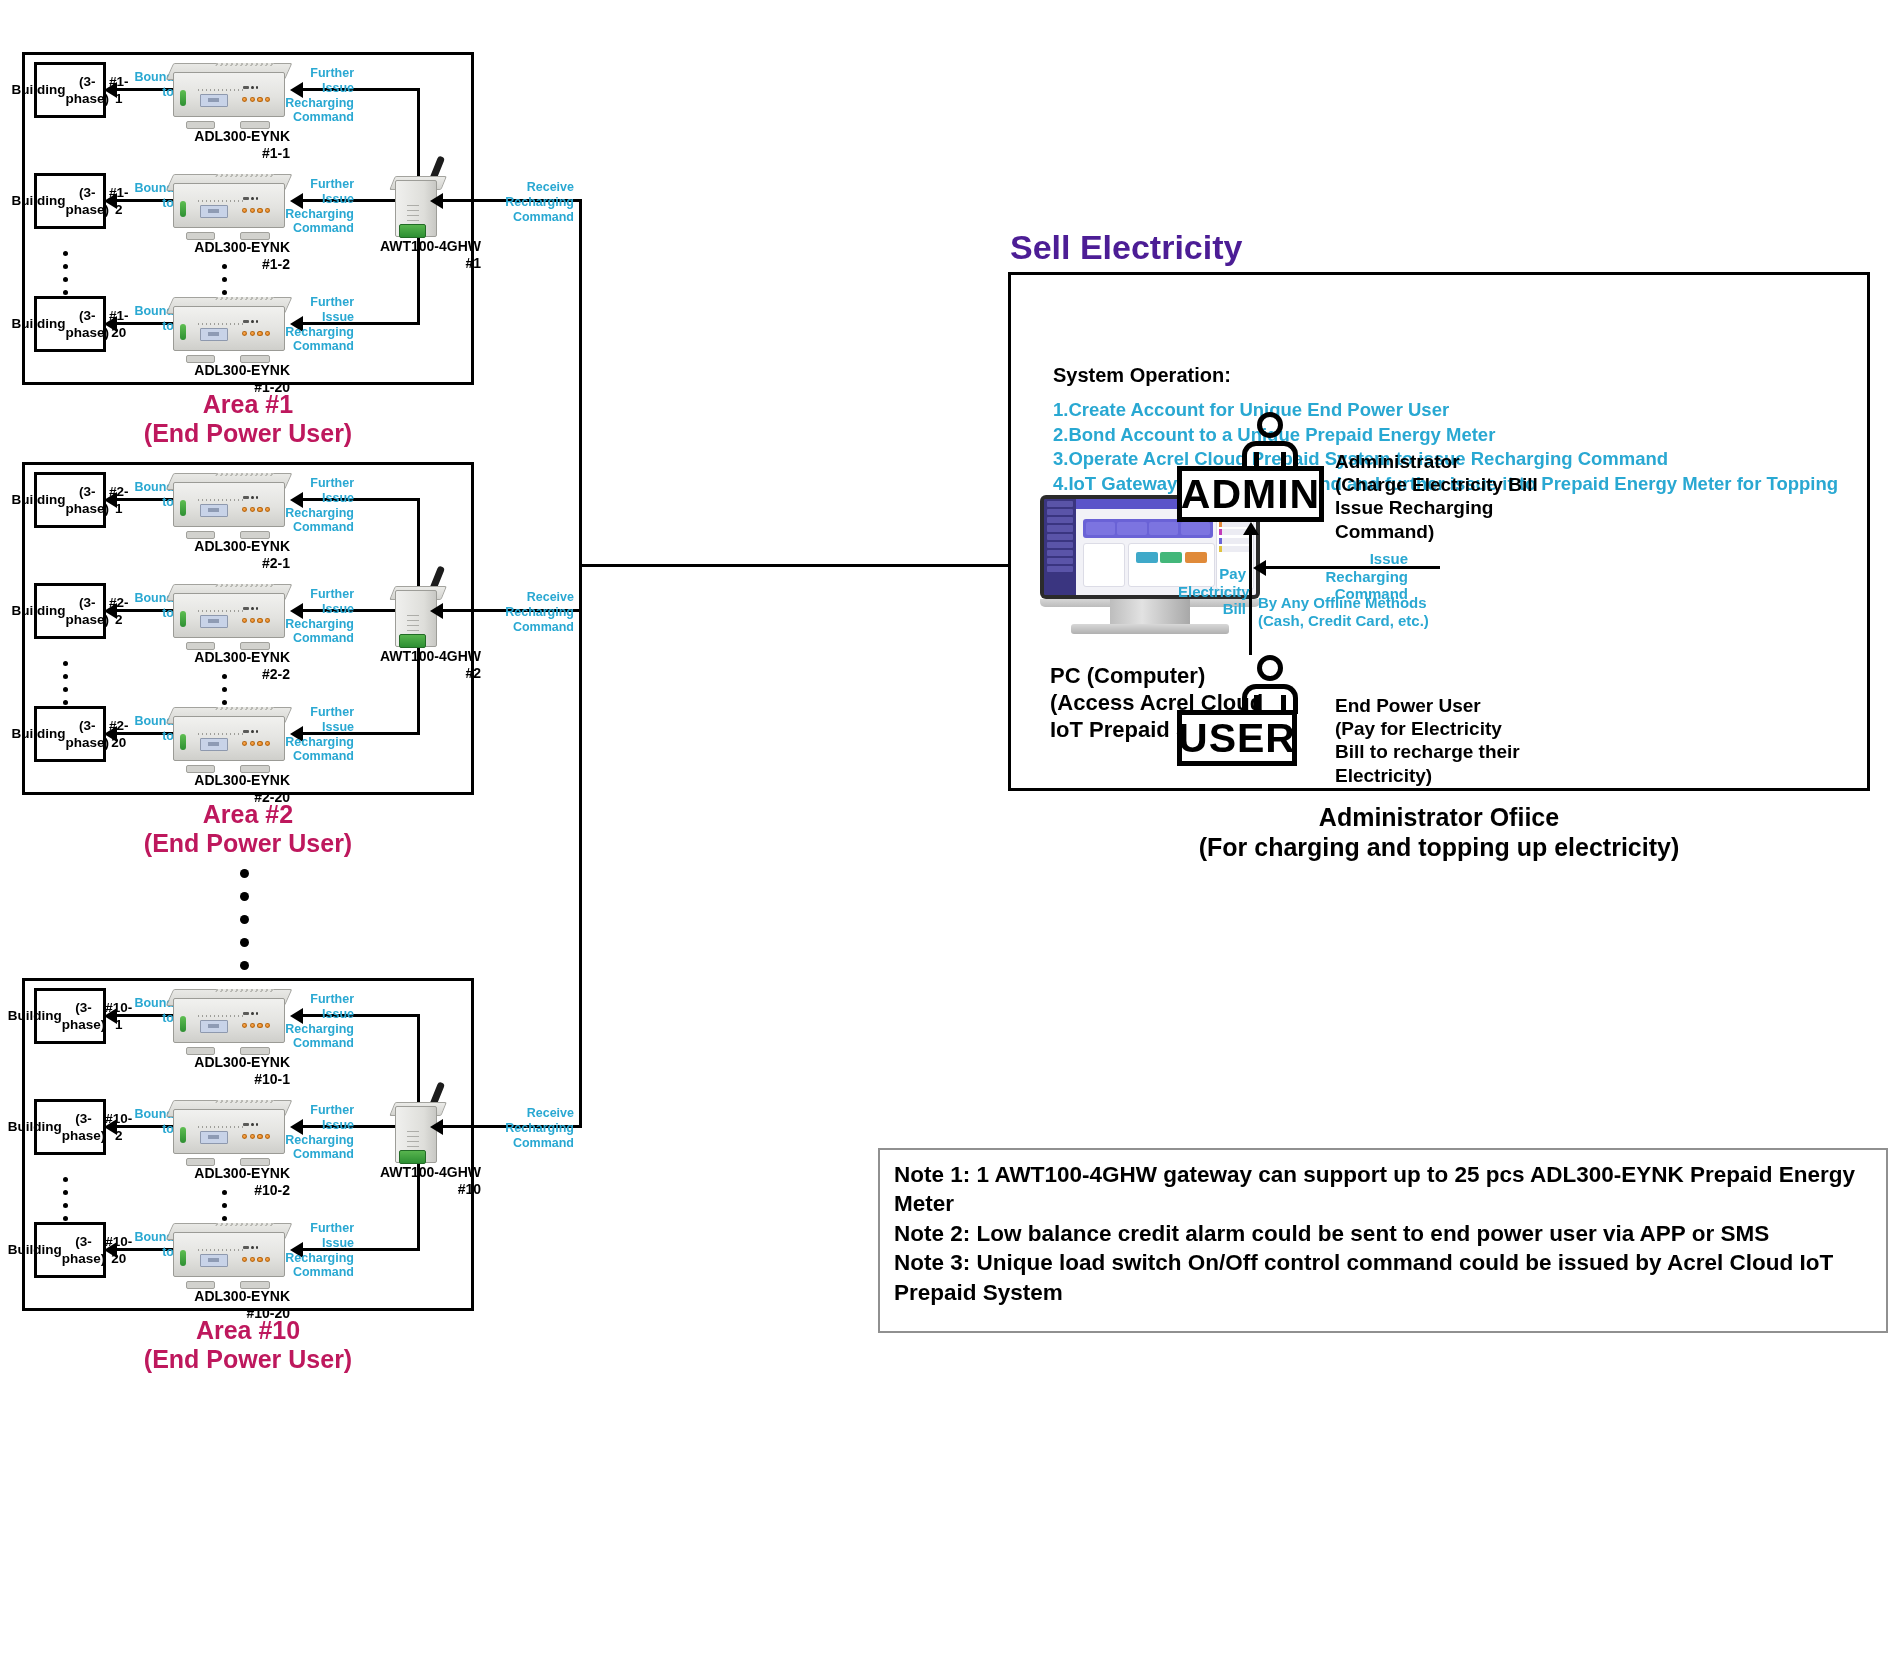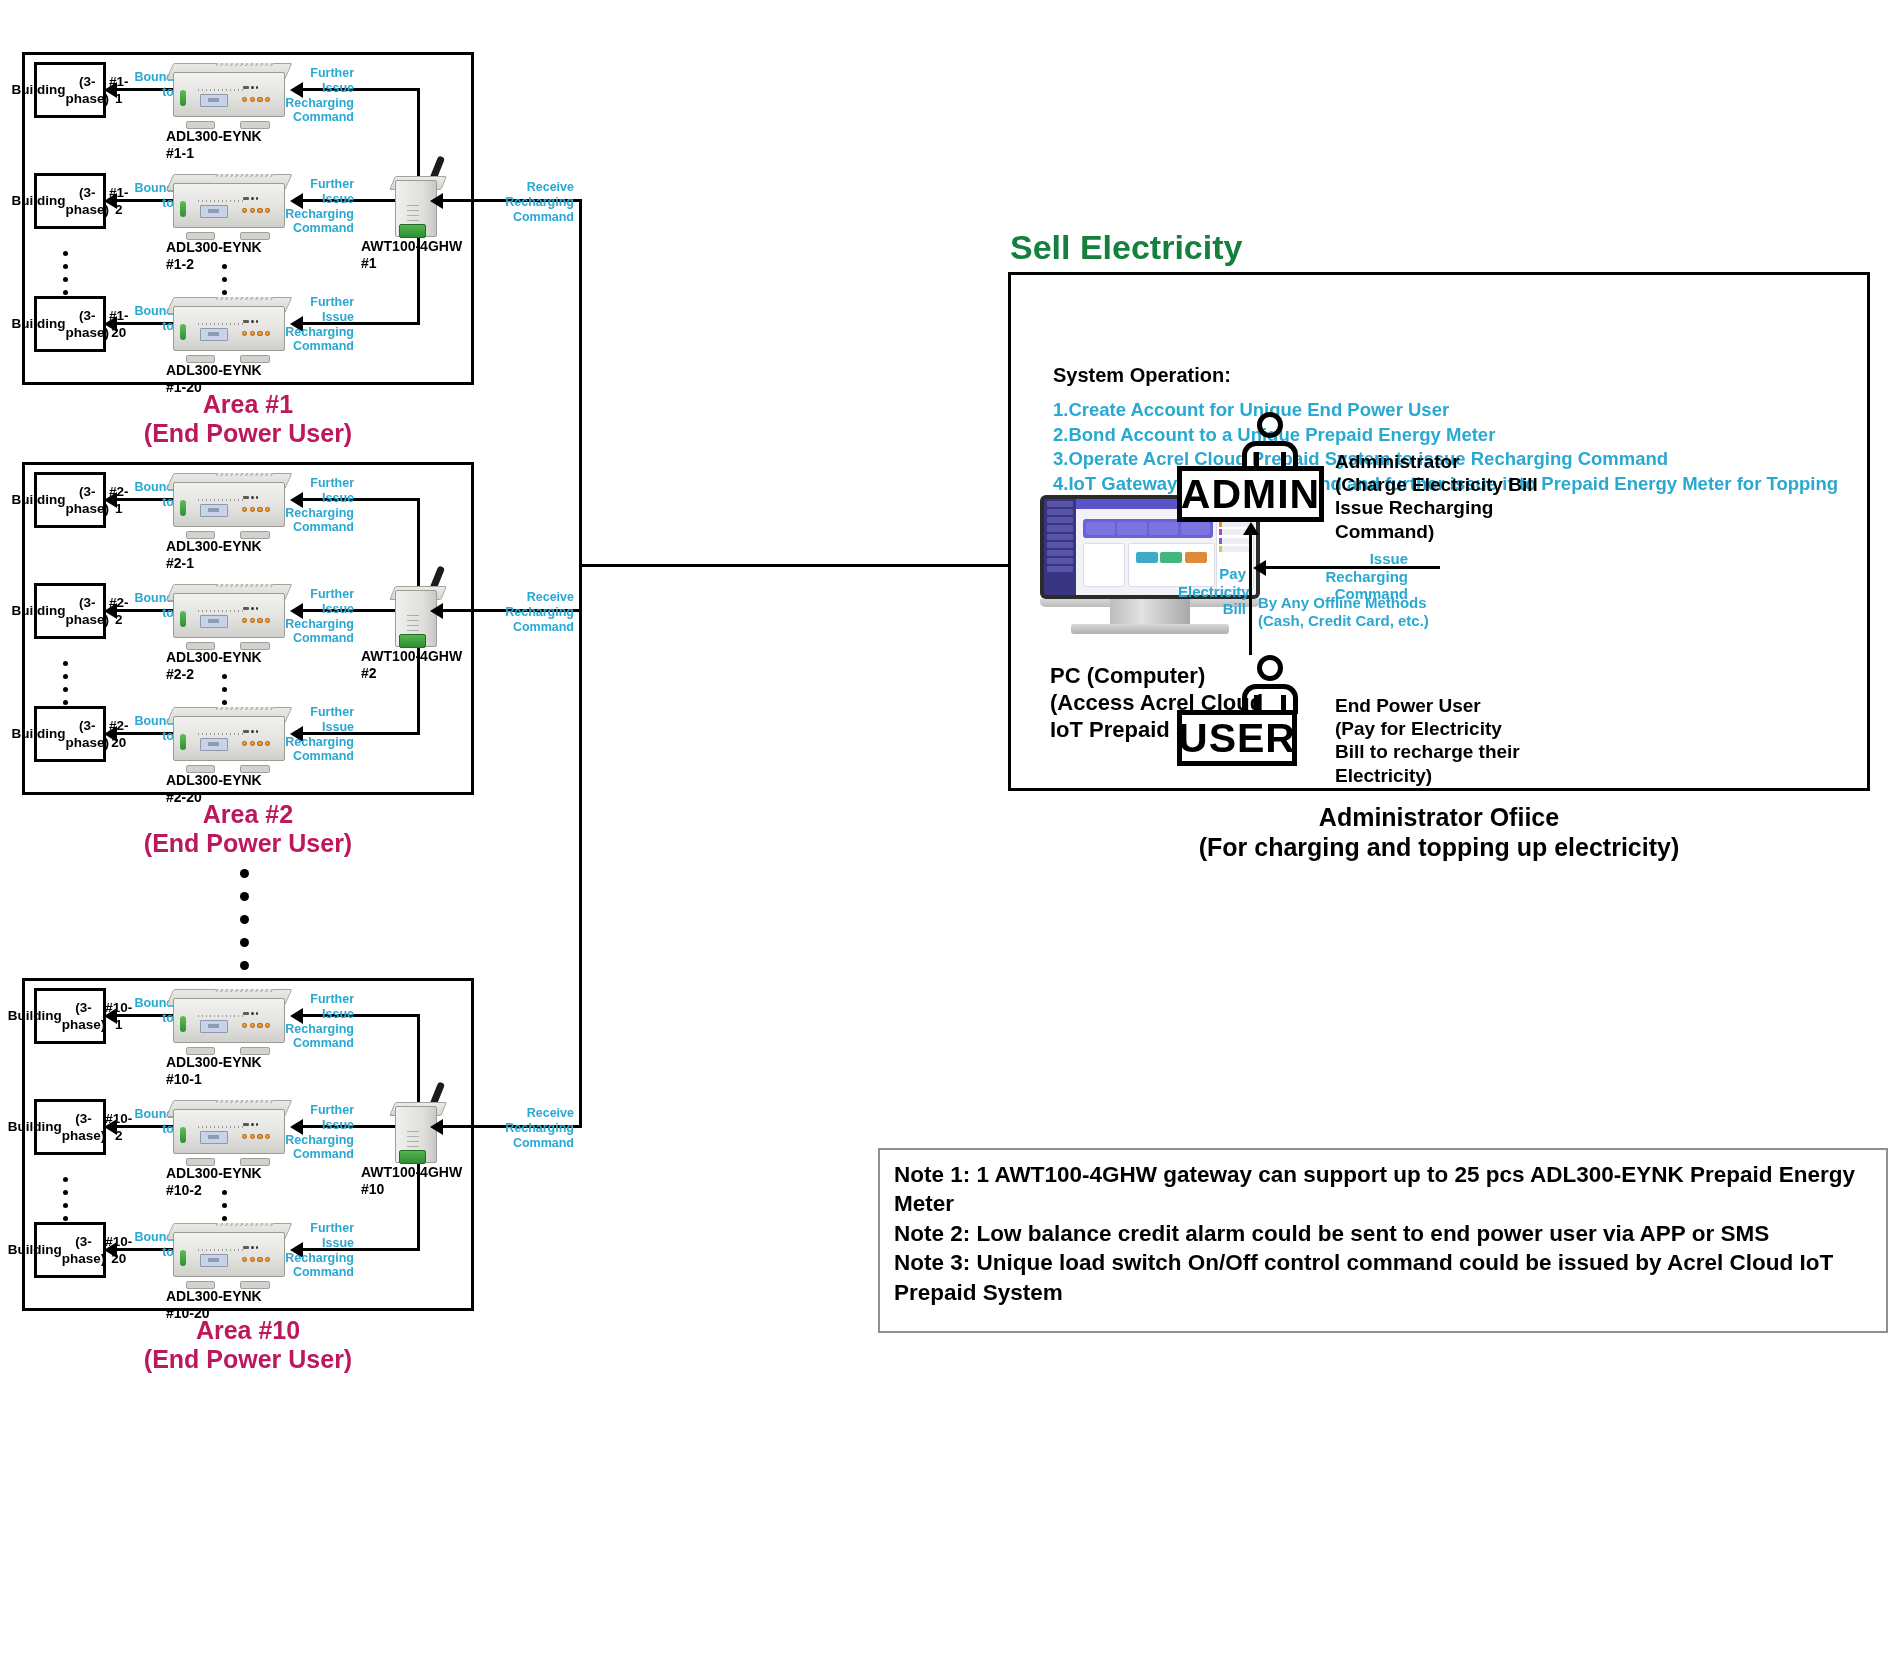--- a/index.html
+++ b/index.html
@@ -21,21 +21,21 @@
   .hline{position:absolute;background:#000;height:3px;}
   .vline{position:absolute;background:#000;width:3px;}
   .arrow-l{position:absolute;width:0;height:0;border-top:8px solid transparent;
            border-bottom:8px solid transparent;border-right:13px solid #000;}
   .arrow-u{position:absolute;width:0;height:0;border-left:8px solid transparent;
            border-right:8px solid transparent;border-bottom:13px solid #000;}
 
   
   .lab{position:absolute;font-size:12.5px;font-weight:bold;line-height:1.18;text-align:right;color:#29a8d2;}
   .lab2{position:absolute;font-size:12.5px;font-weight:bold;line-height:1.18;text-align:left;color:#29a8d2;}
-  .dev-name{position:absolute;font-size:14px;font-weight:bold;line-height:1.2;text-align:left;color:#000;}
+  .dev-name{position:absolute;font-size:14px;font-weight:bold;line-height:1.2;text-align:right;color:#000;}
 
   
   .vdots{position:absolute;display:flex;flex-direction:column;align-items:center;}
   .vdots i{display:block;background:#000;border-radius:50%;}
 
   
   .meter{position:absolute;}
   .meter .body{position:absolute;left:6%;top:18%;width:88%;height:66%;
       background:linear-gradient(180deg,#f1f1ef 0%,#e3e3e0 55%,#cfcfcb 100%);
       border:1px solid #9b9b96;border-radius:2px;}
@@ -74,21 +74,21 @@
   .gw .ant{position:absolute;left:55%;top:-8%;width:8%;height:46%;
       background:#1c1c1c;border-radius:5px;transform:rotate(22deg);transform-origin:bottom center;}
   .gw .ant2{position:absolute;left:57%;top:26%;width:9%;height:10%;background:#caa06a;border-radius:2px;}
   .gw .term{position:absolute;left:24%;bottom:0%;width:30%;height:16%;
       background:linear-gradient(180deg,#57b44e,#2d8f33);border:1px solid #226b26;border-radius:2px;}
   .gw .label{position:absolute;left:28%;top:44%;width:30%;height:28%;
       background:repeating-linear-gradient(0deg,#9a9a95 0 1px,transparent 1px 5px);opacity:.75;}
 
   
   .panel{position:absolute;border:3px solid #000;box-sizing:border-box;background:#fff;}
-  .sell-title{position:absolute;font-size:34px;font-weight:bold;color:#15803d;}
+  .sell-title{position:absolute;font-size:34px;font-weight:bold;color:#4c1d95;}
   .sysop{position:absolute;font-size:20px;font-weight:bold;color:#000;}
   .sysline{font-size:18.5px;font-weight:bold;color:#29a8d2;line-height:1.33;}
 
   
   .monitor{position:absolute;}
   .mon-frame{position:absolute;left:0;top:0;width:100%;height:72%;
       background:#2b2b2b;border-radius:6px;padding:4px;box-sizing:border-box;}
   .mon-screen{width:100%;height:100%;background:#4b45a8;border-radius:2px;overflow:hidden;position:relative;}
   .mon-side{position:absolute;left:0;top:0;width:15%;height:100%;background:#3a3580;}
   .mon-side i{display:block;height:6.5%;margin:6% 8% 0 8%;background:#5a54a8;border-radius:1px;}

